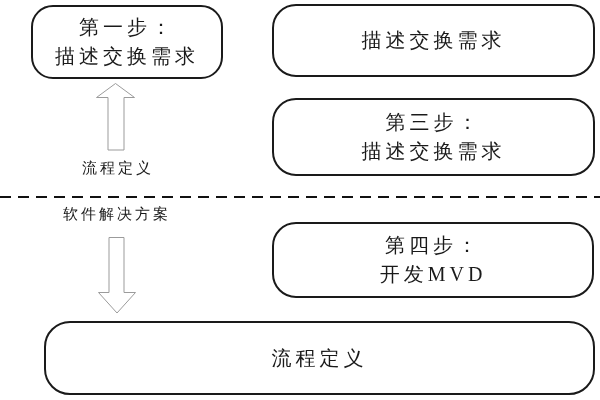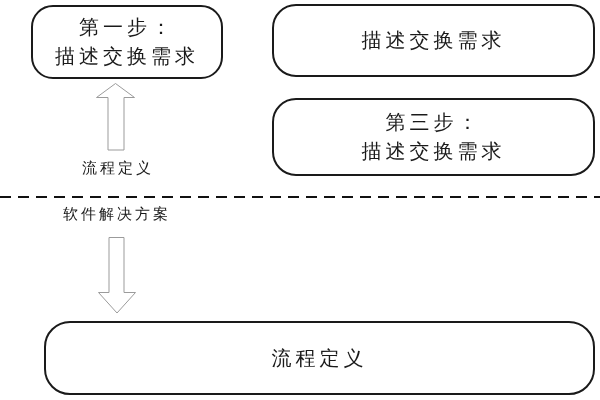--- a/index.html
+++ b/index.html
@@ -79,18 +79,22 @@
   <div id="divider"></div>
 
   <div class="side-label" id="label-bottom">软件解决方案</div>
 
   <div class="arrow" id="down-arrow">
     <svg width="38" height="77" viewBox="0 0 38 77" xmlns="http://www.w3.org/2000/svg">
       <polygon points="11,0.5 26,0.5 26,55.5 37.5,55.5 19,76 0.5,55.5 11,55.5" fill="#ffffff" stroke="#9b9b9b" stroke-width="1"></polygon>
     </svg>
   </div>
 
+  <div class="box" id="box4">
+    <span>第四步：</span>
+    <span>开发MVD</span>
+  </div>
 
   <div class="box" id="box5">
     <span>流程定义</span>
   </div>
 
 </div>
 
 </body></html>

